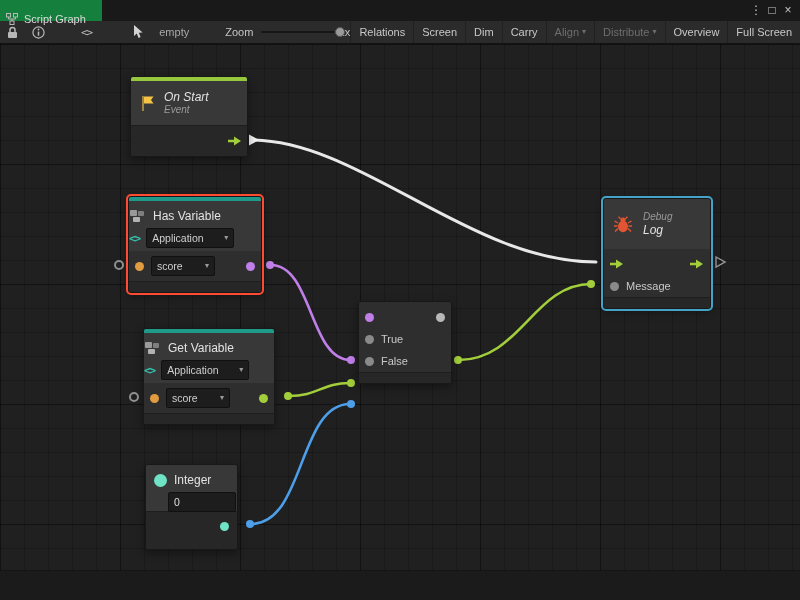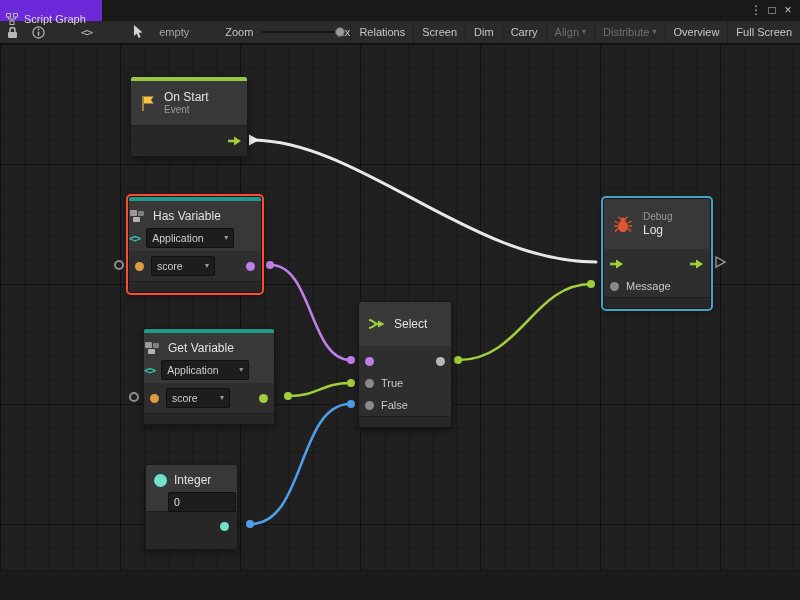--- a/index.html
+++ b/index.html
@@ -2,21 +2,21 @@
 <html style="--event-accent: #97C93F; --variable-accent: #1F9A8A; --selection-red: #FF4B33; --selection-blue: #44A3C6; --wire-white: #E8E8E8; --wire-purple: #C07FE8; --wire-green: #A3CE3C; --wire-blue: #4C9FE8; --port-orange: #E09C3F; --port-cyan: #6FE3C4; --port-gray: #8A8A8A;"><head>
 <meta charset="utf-8">
 <style>
   html,body{margin:0;padding:0;width:800px;height:600px;background:#202020;
     font-family:"Liberation Sans",sans-serif;overflow:hidden;
     -webkit-font-smoothing:antialiased;}
   *{box-sizing:border-box;}
 
   
   .titlebar{height:21px;background:#191919;display:flex;align-items:stretch;}
-  .tab{display:flex;align-items:center;gap:6px;padding:16px 16px 0 6px;background:#6d28d9;
+  .tab{display:flex;align-items:center;gap:6px;padding:16px 16px 0 6px;background:#15803d;
     font-size:11px;color:#dcdcdc;}
   .win-controls{margin-left:auto;display:flex;align-items:center;padding-right:4px;color:#c4c4c4;}
   .win-controls span{width:16px;text-align:center;font-size:12px;line-height:21px;cursor:default;}
 
   
   .toolbar{height:23px;background:#2b2b2b;border-bottom:1px solid #121212;display:flex;
     align-items:center;font-size:11px;color:#c8c8c8;}
   .icon-btn{padding:0 7px;height:100%;display:flex;align-items:center;}
   .code-badge{font-family:"DejaVu Sans Mono",monospace;font-size:11px;color:#bdbdbd;letter-spacing:-1px;}
   .sel-indicator{display:flex;align-items:center;gap:15px;margin-left:34px;color:#a8a8a8;}
@@ -58,21 +58,21 @@
   .tri-outline{fill:none;stroke:#9a9a9a;stroke-width:1.4;}
 
   
   .node{position:absolute;background:#2e2e2e;border:1px solid #181818;border-radius:3px;
     box-shadow:0 3px 8px rgba(0,0,0,.4);overflow:hidden;}
   .node.sel-red{outline:2px solid var(--selection-red,#FF4B33);}
   .node.sel-blue{outline:2px solid var(--selection-blue,#44A3C6);}
   .accent{height:4px;}
   .accent.event{background:var(--event-accent,#97C93F);}
   .accent.variable{background:var(--variable-accent,#1F9A8A);}
-  .nhead{background:#383838;display:flex;align-items:center;gap:8px;padding:12px 9px;height:44px;}
+  .nhead{background:#383838;display:flex;align-items:center;gap:8px;padding:12px 9px;height:44px;font-style:italic;}
   .nbody{background:#2e2e2e;}
   .nfoot{background:#272727;border-top:1px solid #1e1e1e;}
   .ntitle{font-size:12px;color:#e2e2e2;}
   .nsub{font-size:10px;color:#9a9a9a;}
   .tcol{display:flex;flex-direction:column;line-height:1.2;}
 
   .varhead{display:block;height:50px;padding:4px 0 0;}
   .vrow{display:flex;align-items:center;gap:6px;height:22px;}
   .vb{color:#35C4AE;font-family:"DejaVu Sans Mono",monospace;font-weight:bold;
     font-size:11px;letter-spacing:-1px;}
@@ -273,28 +273,20 @@
       <span class="dd namefield">
         <span>score</span>
         <span class="caret">▾</span>
       </span>
       <span class="port green" style="margin-left:auto"></span>
     </div>
     <div class="nfoot" style="height:11px;"></div>
   </div>
 
   <div class="node" style="left:358px;top:257px;width:94px;">
-    <div class="nhead">
-      <svg width="18" height="14" viewBox="0 0 18 14">
-        <path class="sel-line" d="M1 3 C6 3 6 7 10 7"></path>
-        <path class="sel-line" d="M1 11 C6 11 6 7 10 7"></path>
-        <path class="sel-head" d="M10 3.5 L16.5 7 L10 10.5 Z"></path>
-      </svg>
-      <span class="ntitle">Select</span>
-    </div>
     <div class="nbody" style="padding-top:4px;">
       <div class="prow" style="justify-content:space-between;">
         <span class="port purple"></span>
         <span class="port outgray"></span>
       </div>
       <div class="prow">
         <span class="port gray"></span>
         <span class="plabel">True</span>
       </div>
       <div class="prow">

